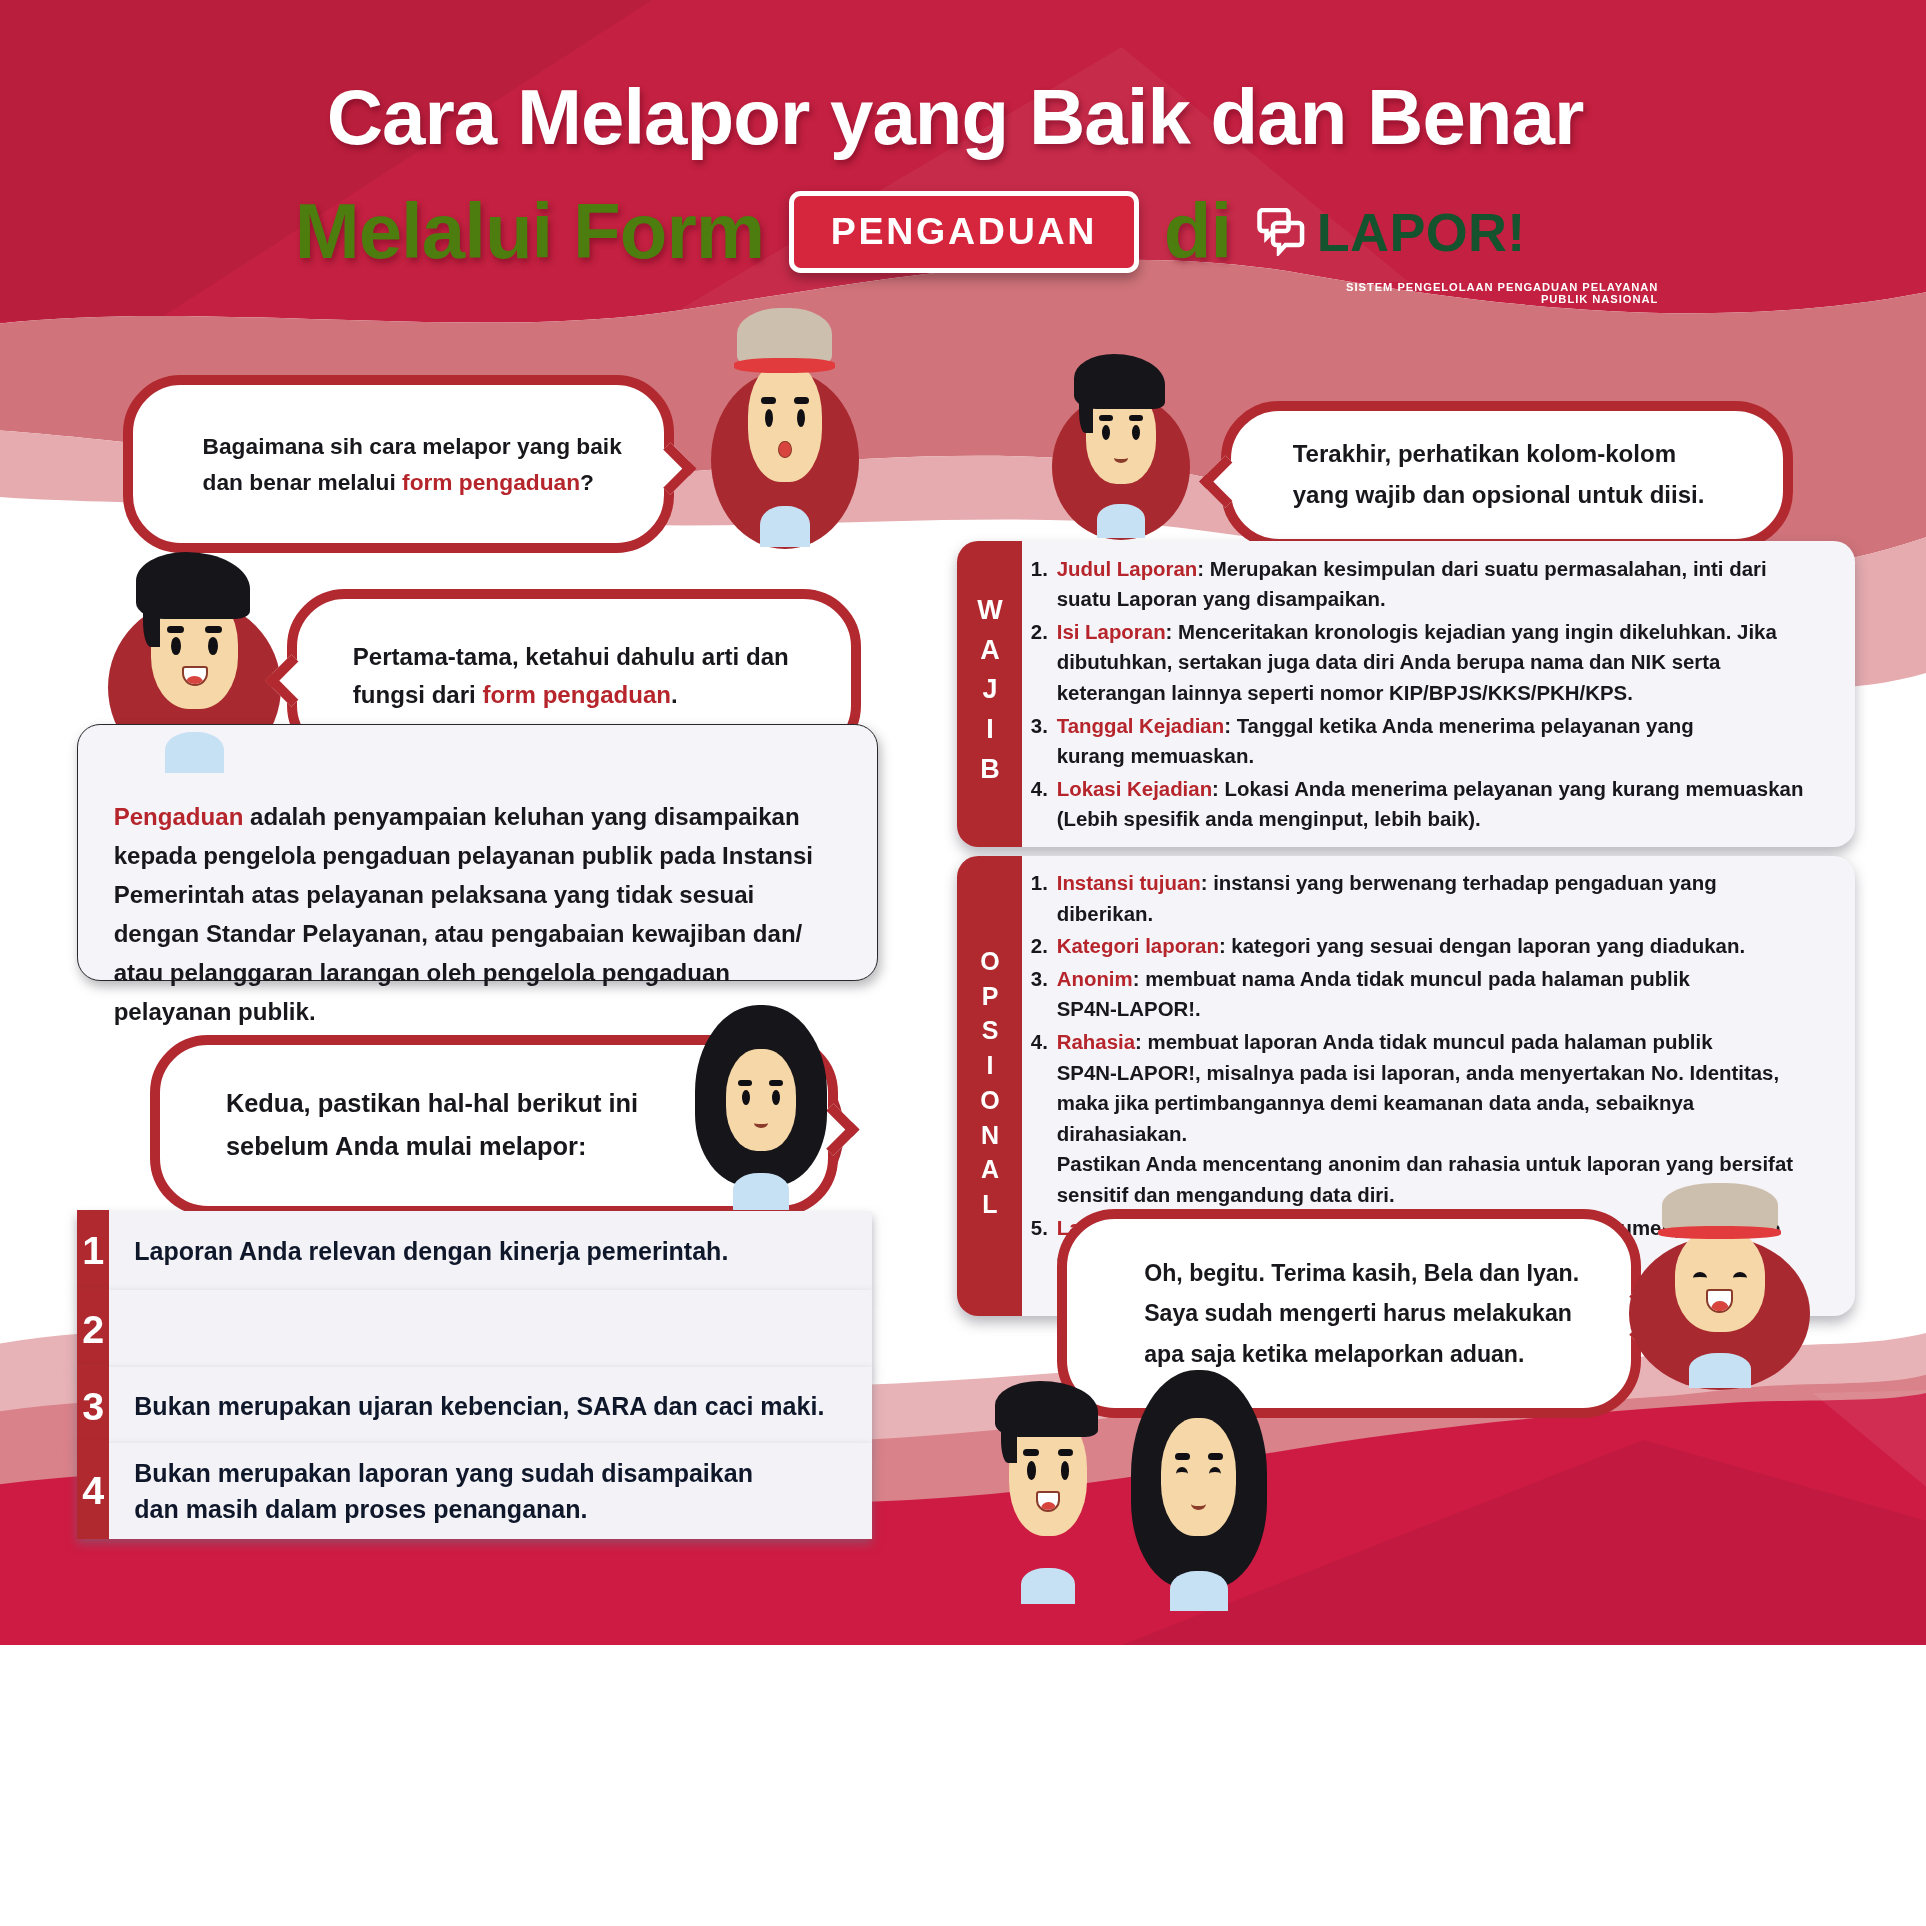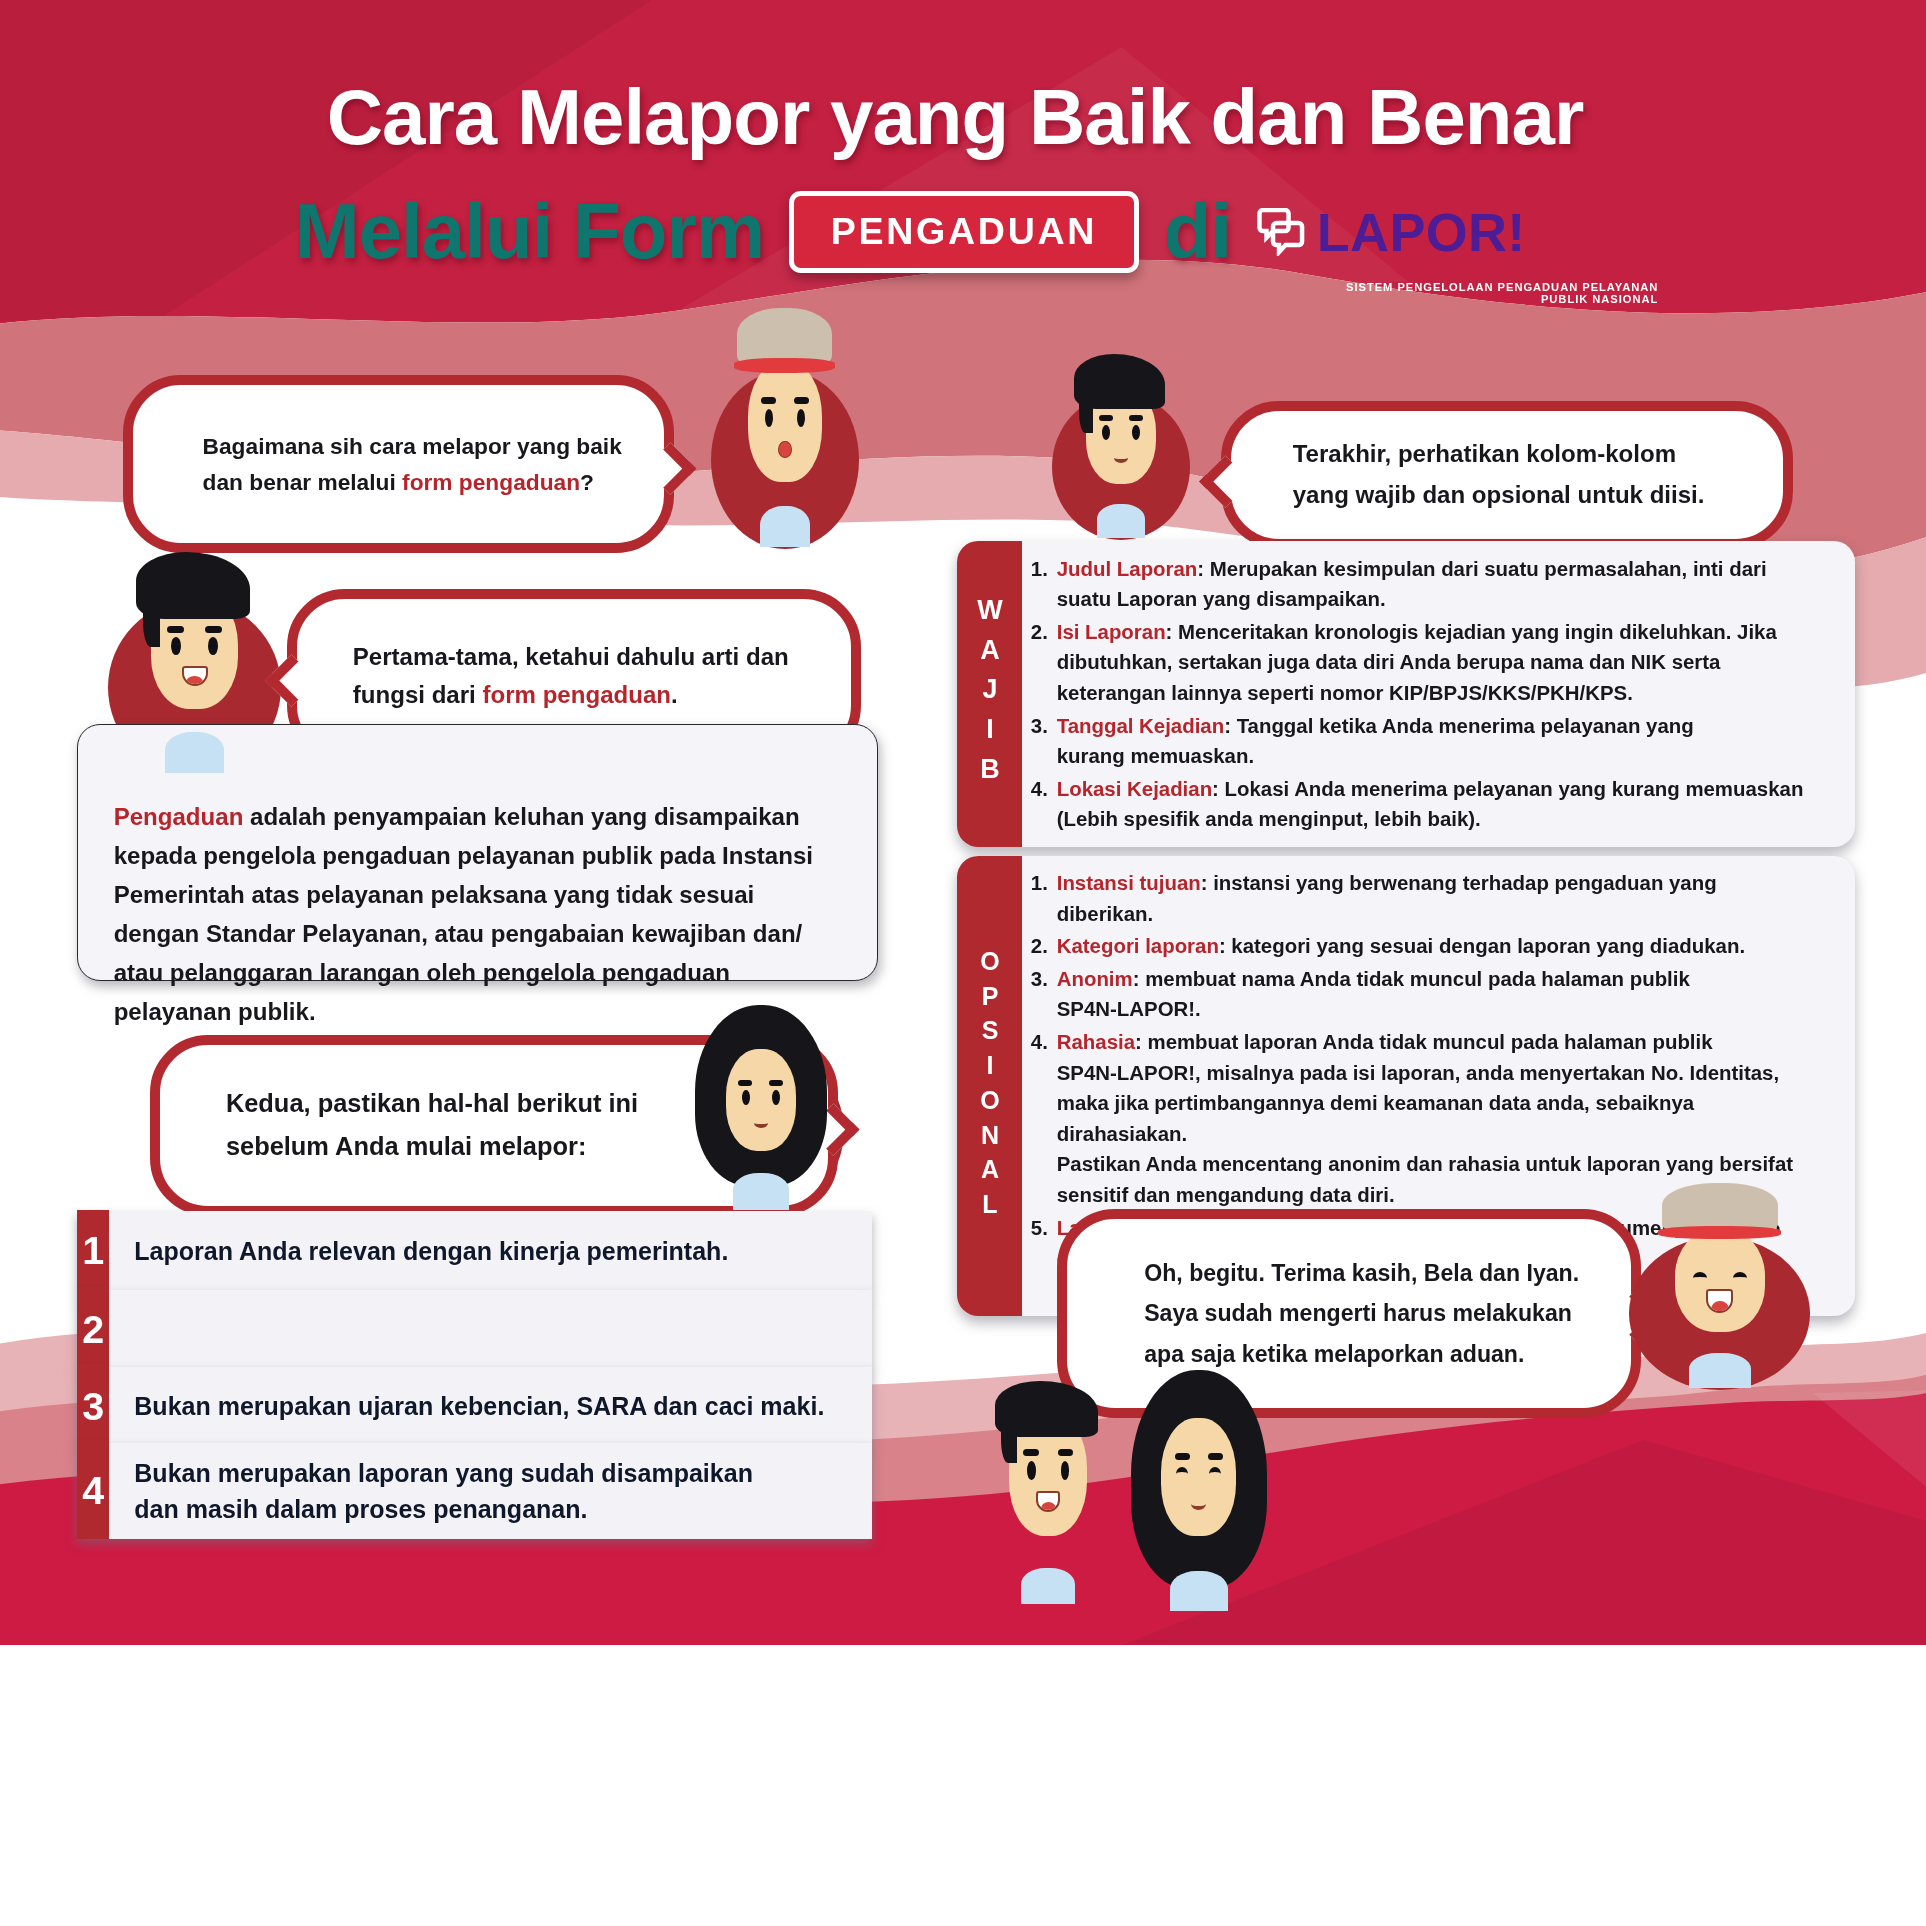--- a/index.html
+++ b/index.html
@@ -17,31 +17,31 @@
   .title-line1{
     position:absolute;left:0;right:16px;top:4.7%;
     text-align:center;color:#fff;font-weight:800;
     font-size:4.05vw;line-height:1.05;letter-spacing:-0.05vw;
     text-shadow:0.12vw 0.2vw 0.35vw rgba(90,0,25,.45);
   }
   .title-row2{
     position:absolute;left:15.3%;top:11.3%;height:5.6%;
     display:flex;align-items:center;gap:1.3vw;
   }
-  .title-part{color:#0f766e;font-weight:800;font-size:4.05vw;letter-spacing:-0.05vw;
+  .title-part{color:#4d7c0f;font-weight:800;font-size:4.05vw;letter-spacing:-0.05vw;
     text-shadow:0.12vw 0.2vw 0.35vw rgba(90,0,25,.45);}
   .badge{
     display:inline-flex;align-items:center;justify-content:center;
     background:#D6263E;border:0.3vw solid #fff;border-radius:0.6vw;
     padding:0.75vw 1.9vw;color:#fff;font-weight:800;font-size:1.95vw;
     letter-spacing:0.14vw;box-shadow:0 0.3vw 0.6vw rgba(0,0,0,.3);
   }
   .logo-wrap{display:flex;align-items:center;gap:0.55vw;}
   .logo-glyph{width:2.6vw;height:2.5vw;}
-  .logo-text{color:#4c1d95;font-weight:800;font-size:2.8vw;letter-spacing:0.02vw;text-align:right;}
+  .logo-text{color:#14532d;font-weight:800;font-size:2.8vw;letter-spacing:0.02vw;text-align:right;}
   .logo-subtitle{
     position:absolute;left:67.5%;top:17.05%;width:18.6%;
     color:#fff;font-weight:700;font-size:0.58vw;letter-spacing:0.05vw;
     text-align:right;
   }
   
   .bubble{
     position:absolute;background:#fff;border:0.55vw solid #B2292F;
     border-radius:3vw;display:flex;flex-direction:column;justify-content:center;
     color:#17171C;font-weight:700;white-space:pre-line;

